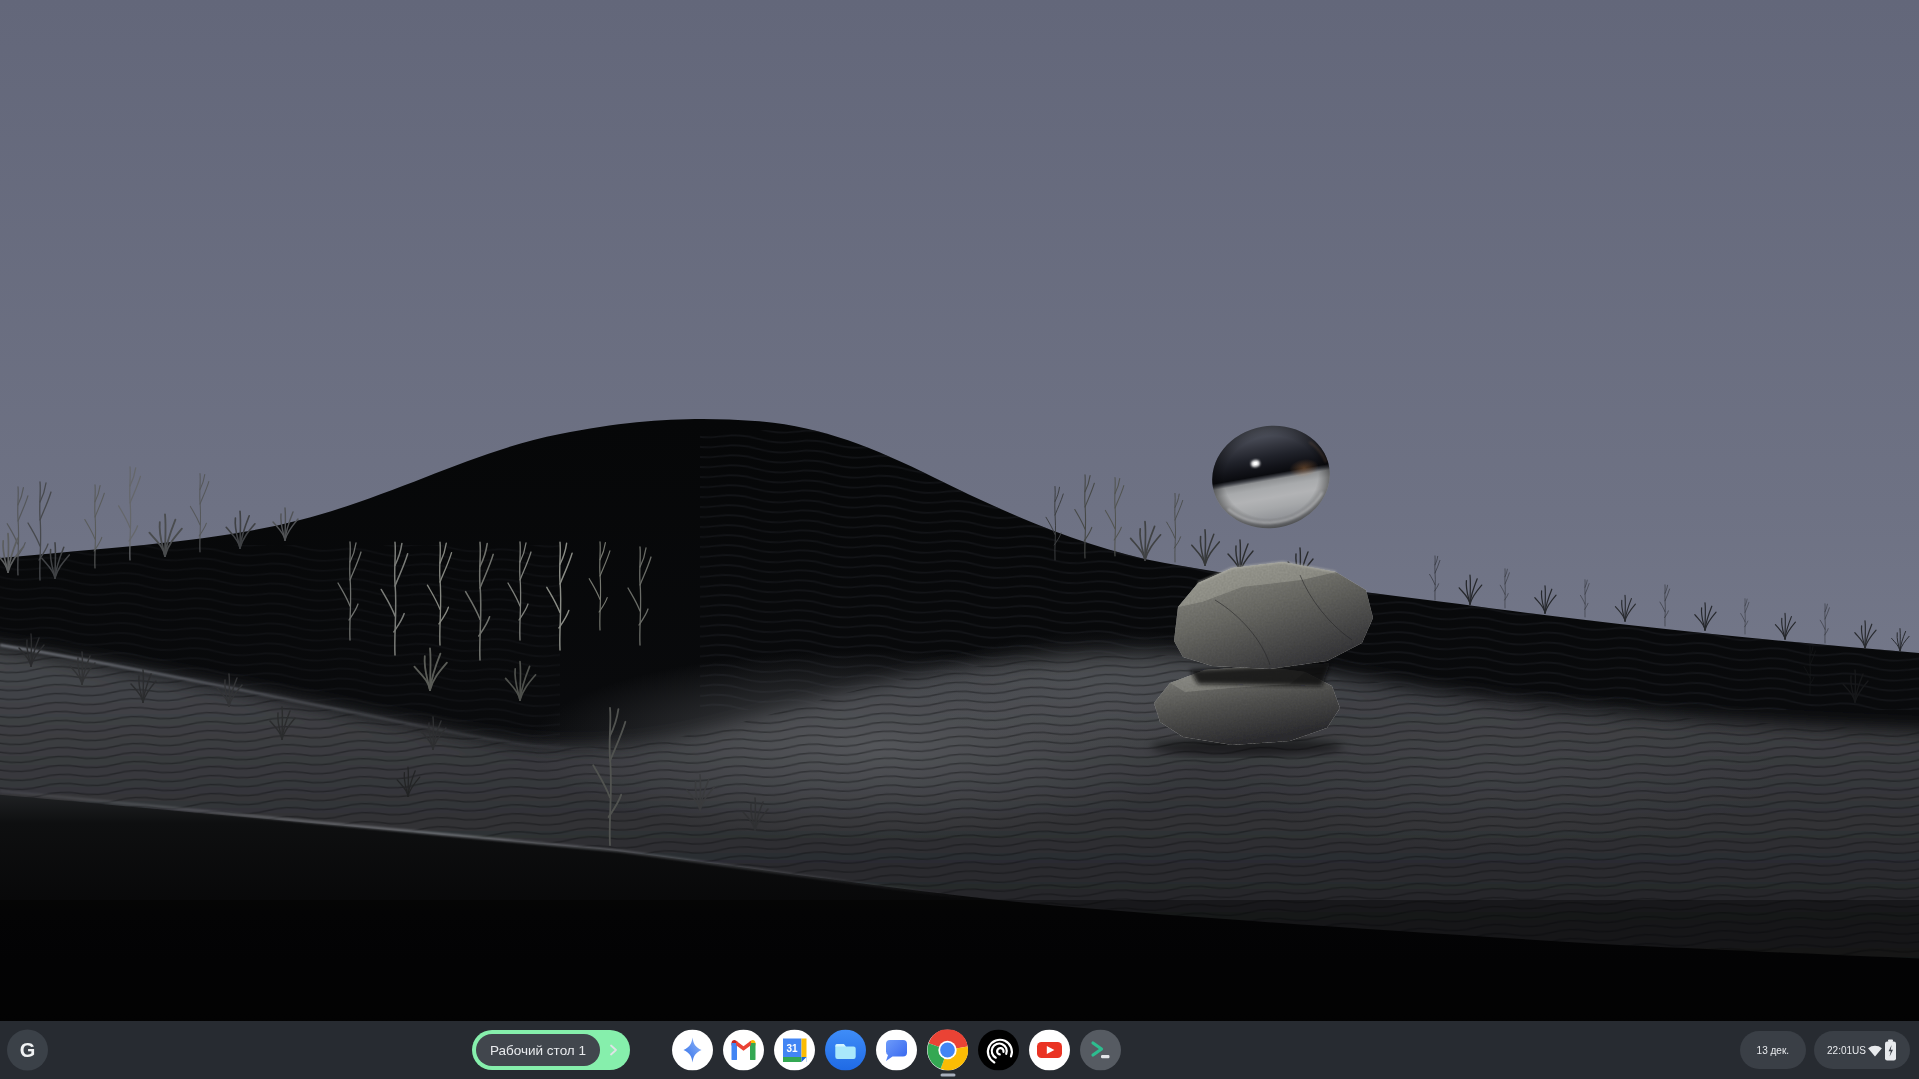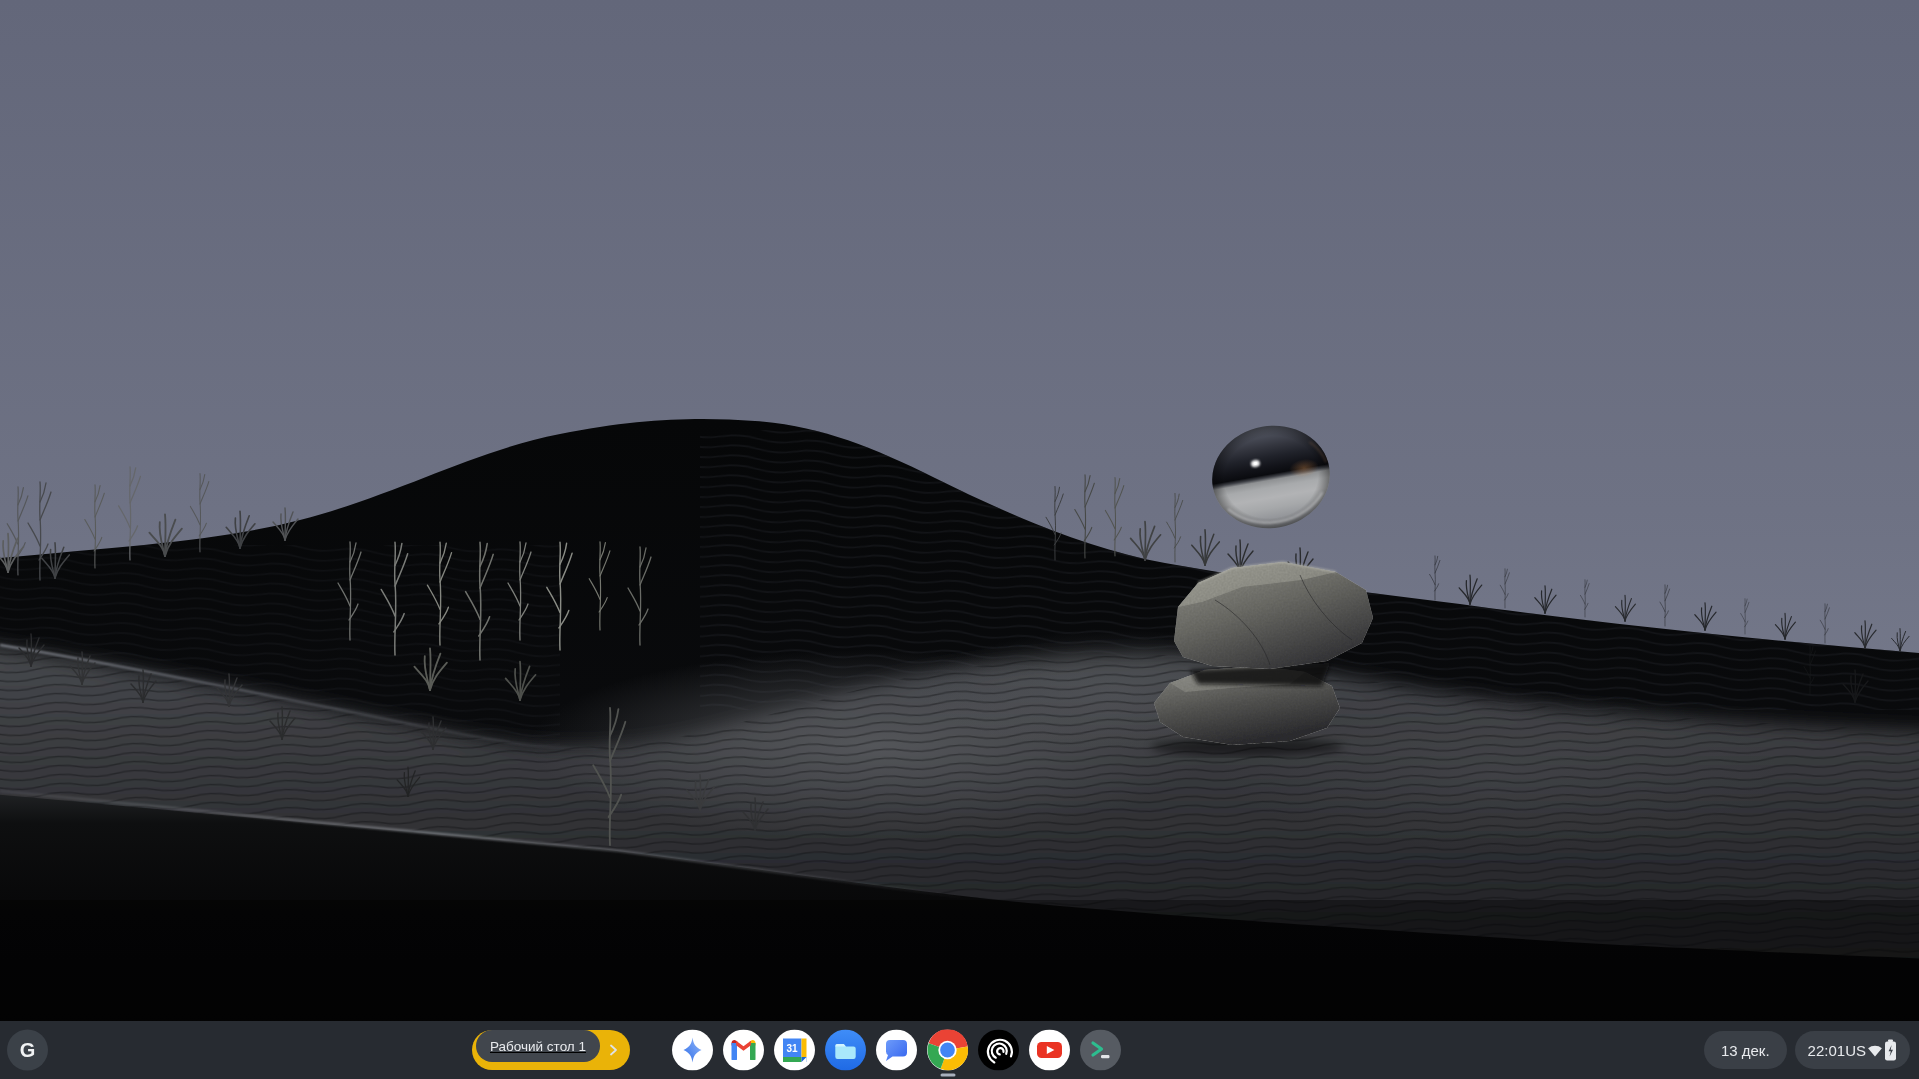--- a/index.html
+++ b/index.html
@@ -3,33 +3,33 @@
 <meta charset="utf-8">
 <style>
   html,body{margin:0;padding:0;background:#000;}
   .screen{position:relative;width:1919px;height:1079px;overflow:hidden;font-family:"Liberation Sans",sans-serif;}
   .wallpaper{position:absolute;left:0;top:0;width:1919px;height:1021px;display:block;}
   
   .shelf{position:absolute;left:0;right:0;bottom:0;height:58px;background:#272b31;}
   .launcher{position:absolute;left:7px;top:50%;transform:translateY(-50%);width:41px;height:41px;
     border-radius:50%;background:#3b4148;border:none;display:flex;align-items:center;justify-content:center;
     color:#f1f3f4;font-family:"Liberation Sans",sans-serif;font-size:20px;font-weight:700;cursor:pointer;}
-  .desks{position:absolute;left:472px;top:50%;transform:translateY(-50%);height:40px;background:#eab308;
-    border-radius:20px;display:flex;padding:0 4px;cursor:pointer;text-decoration:underline;}
+  .desks{position:absolute;left:472px;top:50%;transform:translateY(-50%);height:40px;background:#86efac;
+    border-radius:20px;display:flex;align-items:center;padding:0 4px;cursor:pointer;}
   .desk-pill{height:32px;background:#41464d;border-radius:16px;display:flex;align-items:center;
     padding:0 14px;color:#e8eaed;font-size:13.5px;white-space:nowrap;}
   .chev{width:26px;display:flex;align-items:center;justify-content:center;}
   .apps{position:absolute;left:672px;top:50%;transform:translateY(-50%);display:flex;gap:10px;}
   .app{position:relative;width:41px;height:41px;border:none;padding:0;background:transparent;cursor:pointer;}
   .app svg{display:block;width:41px;height:41px;}
   .run-dash{position:absolute;left:50%;transform:translateX(-50%);bottom:-6px;width:15px;height:3px;
     border-radius:2px;background:#a9b0bd;}
   .tray{position:absolute;right:9px;top:50%;transform:translateY(-50%);display:flex;gap:8px;align-items:center;}
   .pill{height:38px;background:#3a3f46;border-radius:19px;display:flex;align-items:center;
-    color:#e8eaed;font-size:15px;cursor:pointer;}
+    color:#e8eaed;font-size:10px;cursor:pointer;}
   .pill.date{padding:0 17px;}
   .pill.status{padding:0 13px;gap:0;}
   .pill .ico{display:flex;align-items:center;}
 </style>
 </head>
 <body>
 
 <div class="screen">
 
   <svg class="wallpaper" viewBox="0 0 1919 1021" preserveAspectRatio="none">

